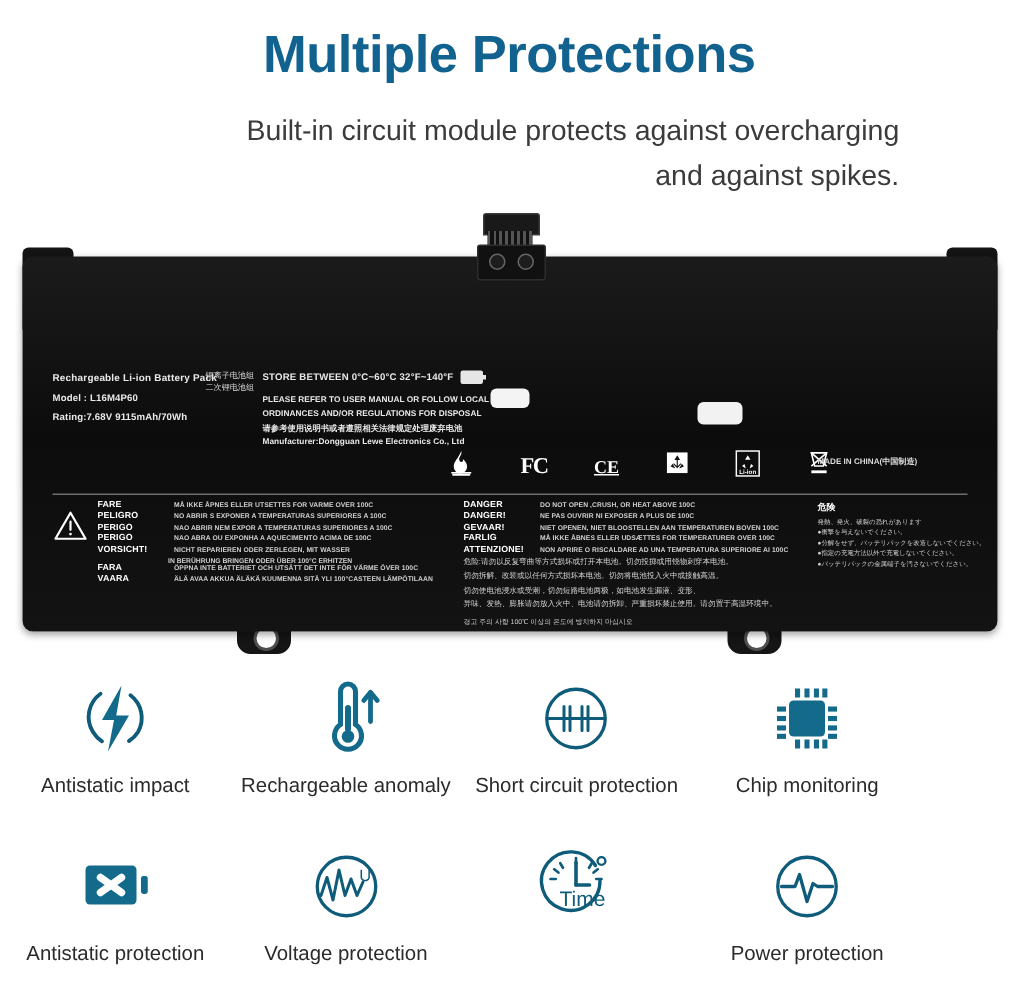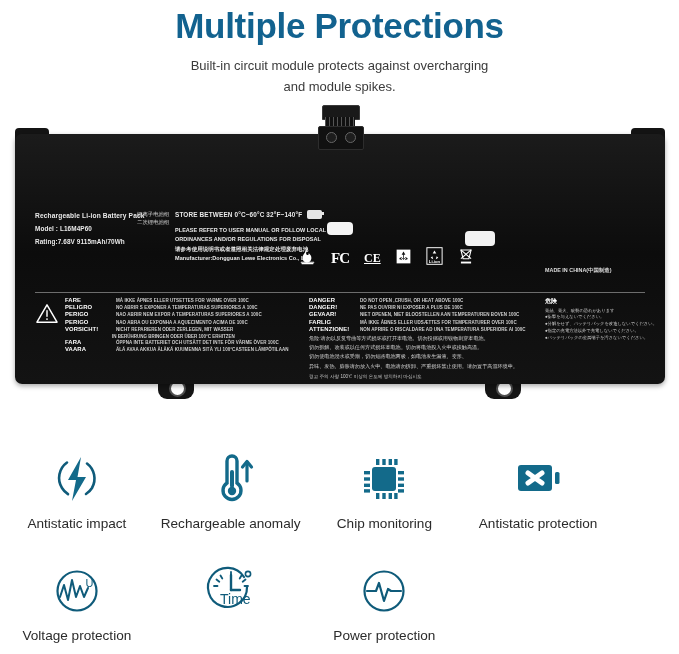--- a/index.html
+++ b/index.html
@@ -19,29 +19,30 @@
   .header {
     text-align: center;
     padding-top: 2px;
   }
   .title {
     font-size: 35px;
     font-weight: bold;
     color: #12628f;
     letter-spacing: -0.3px;
     line-height: 1.1;
-    margin: 5px;
+    margin: 16px;
   }
   .subtitle {
-    font-size: 13px;
+    font-size: 19px;
     color: #3b3b3b;
     line-height: 1.62;
     margin: 9px auto 0;
     max-width: 520px;
     font-weight: normal;
+    text-align: right;
   }
 
   
   .battery-stage {
     position: relative;
     width: 679px;
     height: 312px;
     margin-top: 8px;
   }
 
@@ -247,24 +248,24 @@
     width: 30px;
     height: 15px;
     background: #f2f2f2;
     border-radius: 4px;
   }
 
   
   .cert-row {
     position: absolute;
     left: 284px;
-    top: 113px;
+    top: 128px;
     display: flex;
     align-items: center;
-    gap: 15px;
+    gap: 31px;
     justify-content: center;
   }
   .cert { color: #ffffff; }
   .cert-fc {
     font-size: 15px;
     font-weight: bold;
     letter-spacing: -1px;
     font-family: "Liberation Serif", serif;
   }
   .cert-ce {
@@ -396,21 +397,21 @@
     white-space: nowrap;
   }
 </style>
 </head>
 <body>
 
 <div class="header">
   <h1 class="title">Multiple Protections</h1>
   <p class="subtitle">
     <span>Built-in circuit module protects against overcharging</span><br>
-    <span>and module spikes.</span>
+    <span>and against spikes.</span>
   </p>
 </div>
 
 <div class="battery-stage">
 
   <div class="connector">
     <div class="conn-ribbon"></div>
     <div class="conn-pins"></div>
     <div class="conn-base"></div>
     <div class="conn-screw left"></div>
@@ -603,20 +604,30 @@
         <path d="M24 10a5 5 0 0 1 10 0v22a9 9 0 1 1-10 0z" stroke="#136a8a" stroke-width="3.4" fill="none"></path>
         <circle cx="29" cy="40" r="4.2" fill="#136a8a"></circle>
         <rect x="27" y="19" width="4" height="18" rx="2" fill="#136a8a"></rect>
         <path d="M44 30V11" stroke="#136a8a" stroke-width="3.2" stroke-linecap="round"></path>
         <path d="M39.5 16 44 10.5l4.5 5.5" stroke="#136a8a" stroke-width="3.2" stroke-linecap="round" stroke-linejoin="round" fill="none"></path>
       </svg>
     </div>
     <div class="flabel">Rechargeable anomaly</div>
   </div>
 
+  <div class="feature">
+    <div class="ficon">
+      <svg width="56" height="56" viewBox="0 0 56 56" fill="none">
+        <circle cx="28" cy="28" r="19.5" stroke="#0f5b7a" stroke-width="2.2" fill="none"></circle>
+        <path d="M9 28h38" stroke="#0f5b7a" stroke-width="2"></path>
+        <path d="M20 20v16M24 20v16M32 20v16M36 20v16" stroke="#0f5b7a" stroke-width="2" stroke-linecap="round"></path>
+      </svg>
+    </div>
+    <div class="flabel">Short circuit protection</div>
+  </div>
 
   <div class="feature">
     <div class="ficon">
       <svg width="56" height="56" viewBox="0 0 56 56" fill="none">
         <rect x="16" y="16" width="24" height="24" rx="3" fill="#136a8a"></rect>
         <g fill="#136a8a">
           <rect x="20" y="8" width="3.4" height="6"></rect>
             <rect x="26.3" y="8" width="3.4" height="6"></rect>
           <rect x="32.6" y="8" width="3.4" height="6"></rect>
             <rect x="38.2" y="8" width="3.4" height="6"></rect>

